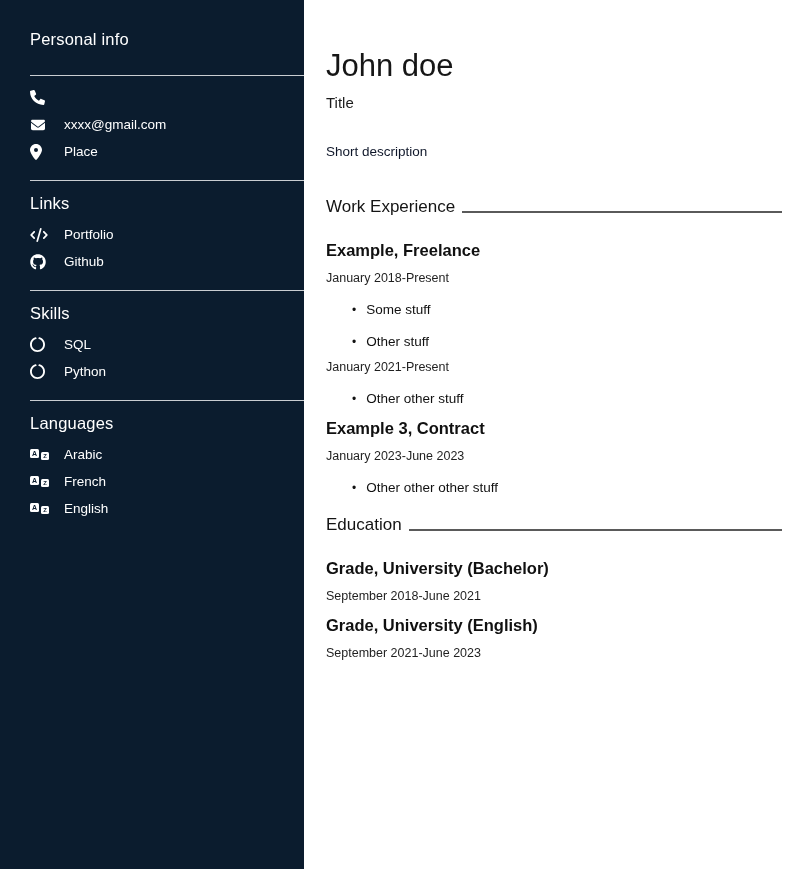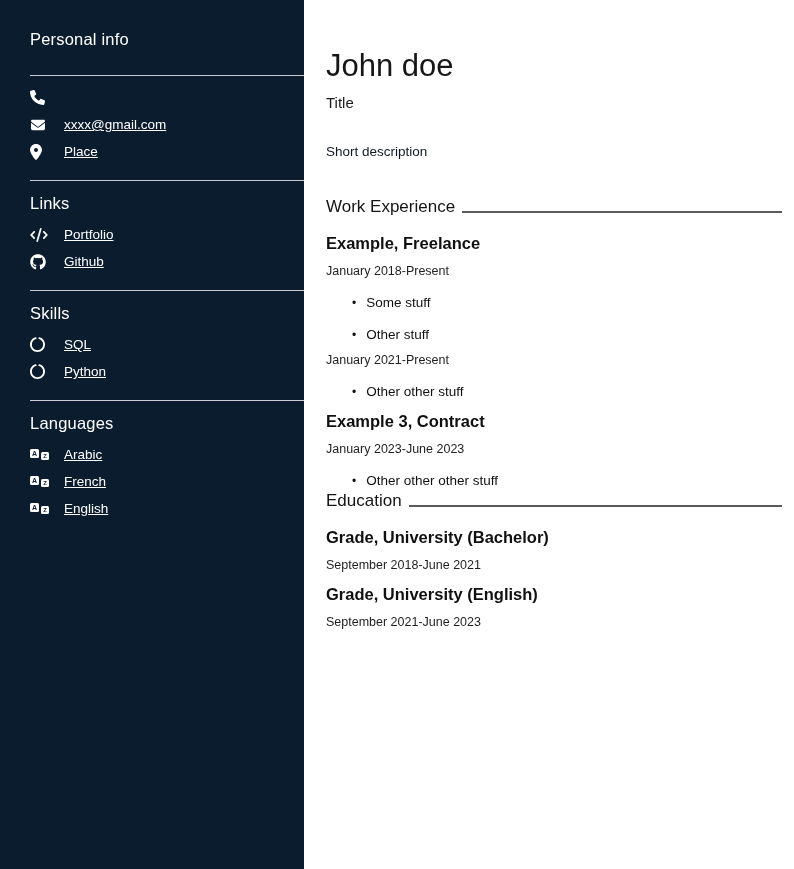--- a/index.html
+++ b/index.html
@@ -27,21 +27,20 @@
     border-top: 1px solid rgba(255,255,255,.78);
     margin: 0 0 0 30px;
   }
   .rule-after-heading { margin-top: 26px; }
   .rule-between { margin-top: 15px; }
   .sb-list { margin-top: 8px; }
   .sb-item {
     display: flex; align-items: center;
     height: 27px; padding-left: 30px;
     font-size: 13.5px;
-    text-decoration: underline;
   }
   .sb-icon {
     width: 20px; display: inline-flex; justify-content: flex-start;
     margin-right: 14px; flex: none; color: #ffffff;
   }
   .sb-icon svg { fill: currentColor; }
   .sb-heading-block { margin-top: 13px; }
   
   .lang-icon { width: 20px; margin-right: 14px; display: inline-flex; align-items: flex-start; flex: none; }
   .lang-box {
@@ -64,21 +63,21 @@
   .section-head {
     display: flex; align-items: flex-end;
     margin-top: 38px;
     font-size: 17px; font-weight: 400; color: #141414;
   }
   .section-head .head-rule {
     flex: 1; border-bottom: 2px solid #5a5a5a;
     margin-left: 7px; margin-bottom: 4px;
   }
   .entry-title { font-size: 16.5px; font-weight: 700; color: #101010; margin-top: 13px; }
-  .entry-title.first { margin-top: 17px; }
+  .entry-title.first { margin-top: 24px; }
   .entry-dates { font-size: 12.5px; color: #1f1f1f; margin-top: 11px; }
   .bullet-row { display: flex; align-items: baseline; padding-left: 26px; margin-top: 17px; font-size: 13.5px; color: #111; }
   .bullet-dot { margin-right: 10px; font-size: 12px; }
 </style>
 </head>
 <body>
 
 <aside class="sidebar">
 
   <div class="sb-heading">Personal info</div>
@@ -207,21 +206,21 @@
     <span>Other other stuff</span>
   </div>
 
   <div class="entry-title">Example 3, Contract</div>
   <div class="entry-dates">January 2023-June 2023</div>
   <div class="bullet-row">
     <span class="bullet-dot">•</span>
     <span>Other other other stuff</span>
   </div>
 
-  <div class="section-head" style="margin-top:3px;">
+  <div class="section-head" style="margin-top:20px;">
     <span>Education</span>
     <span class="head-rule"></span>
   </div>
 
   <div class="entry-title first">Grade, University (Bachelor)</div>
   <div class="entry-dates">September 2018-June 2021</div>
 
   <div class="entry-title">Grade, University (English)</div>
   <div class="entry-dates">September 2021-June 2023</div>
 </main>

